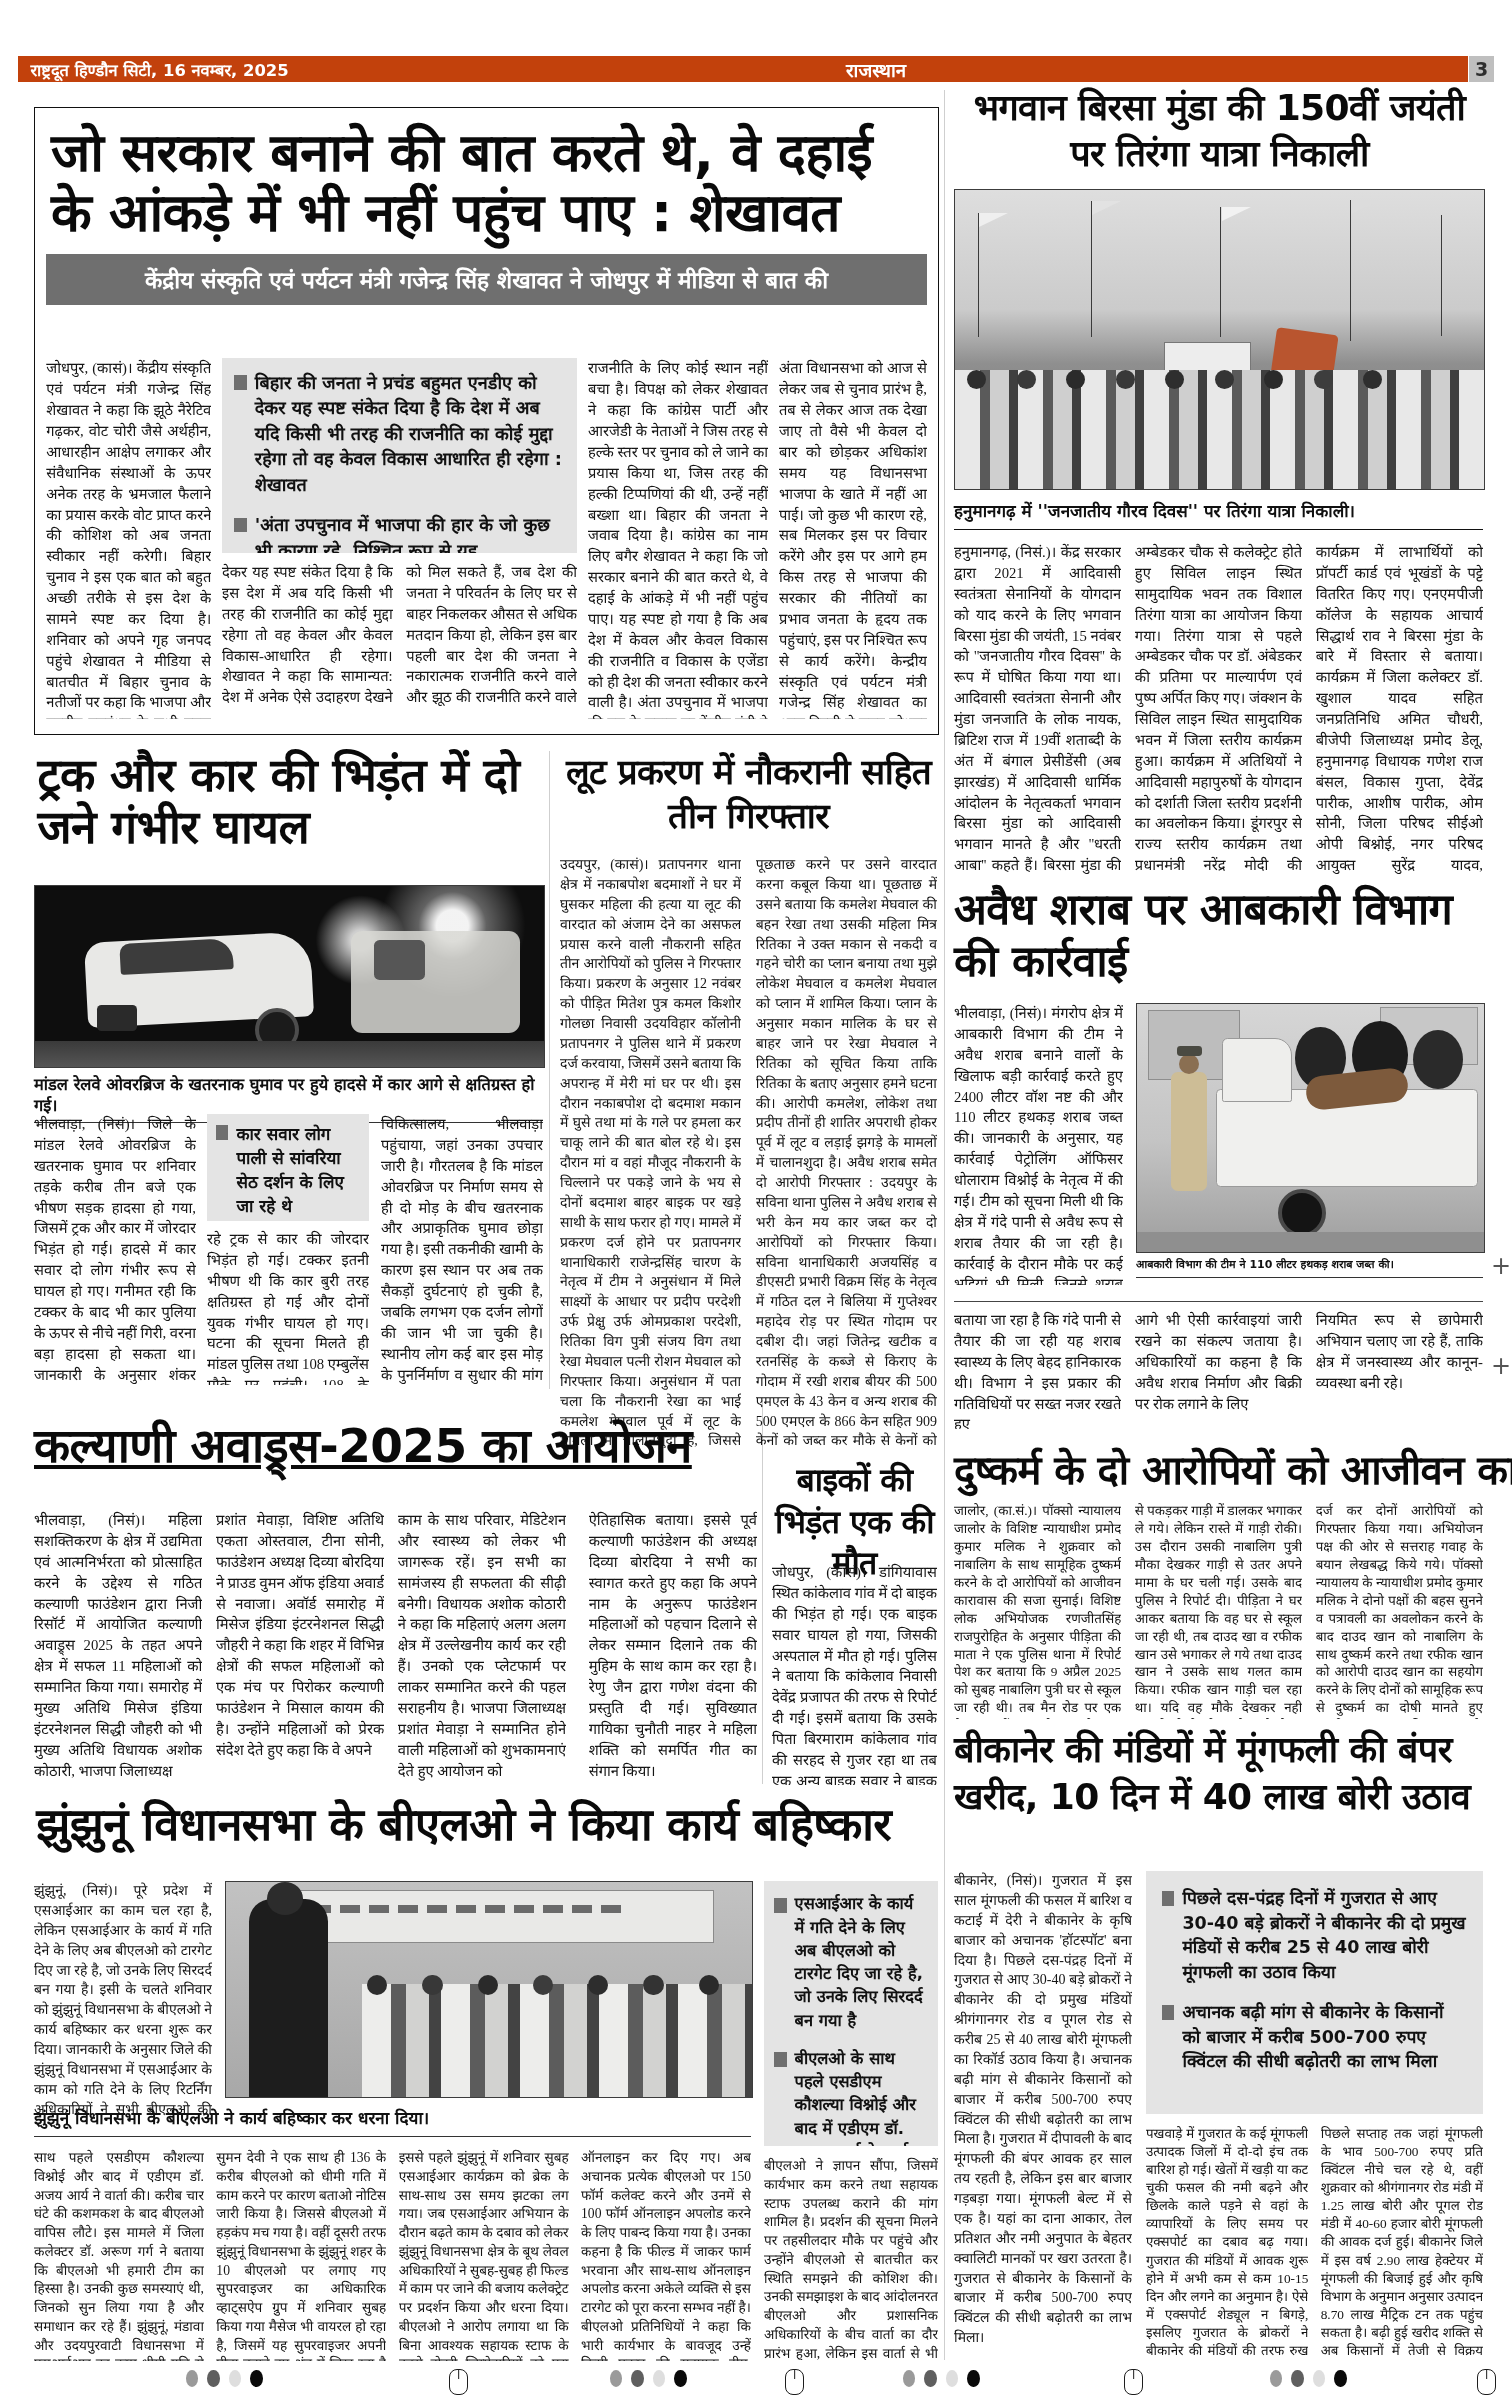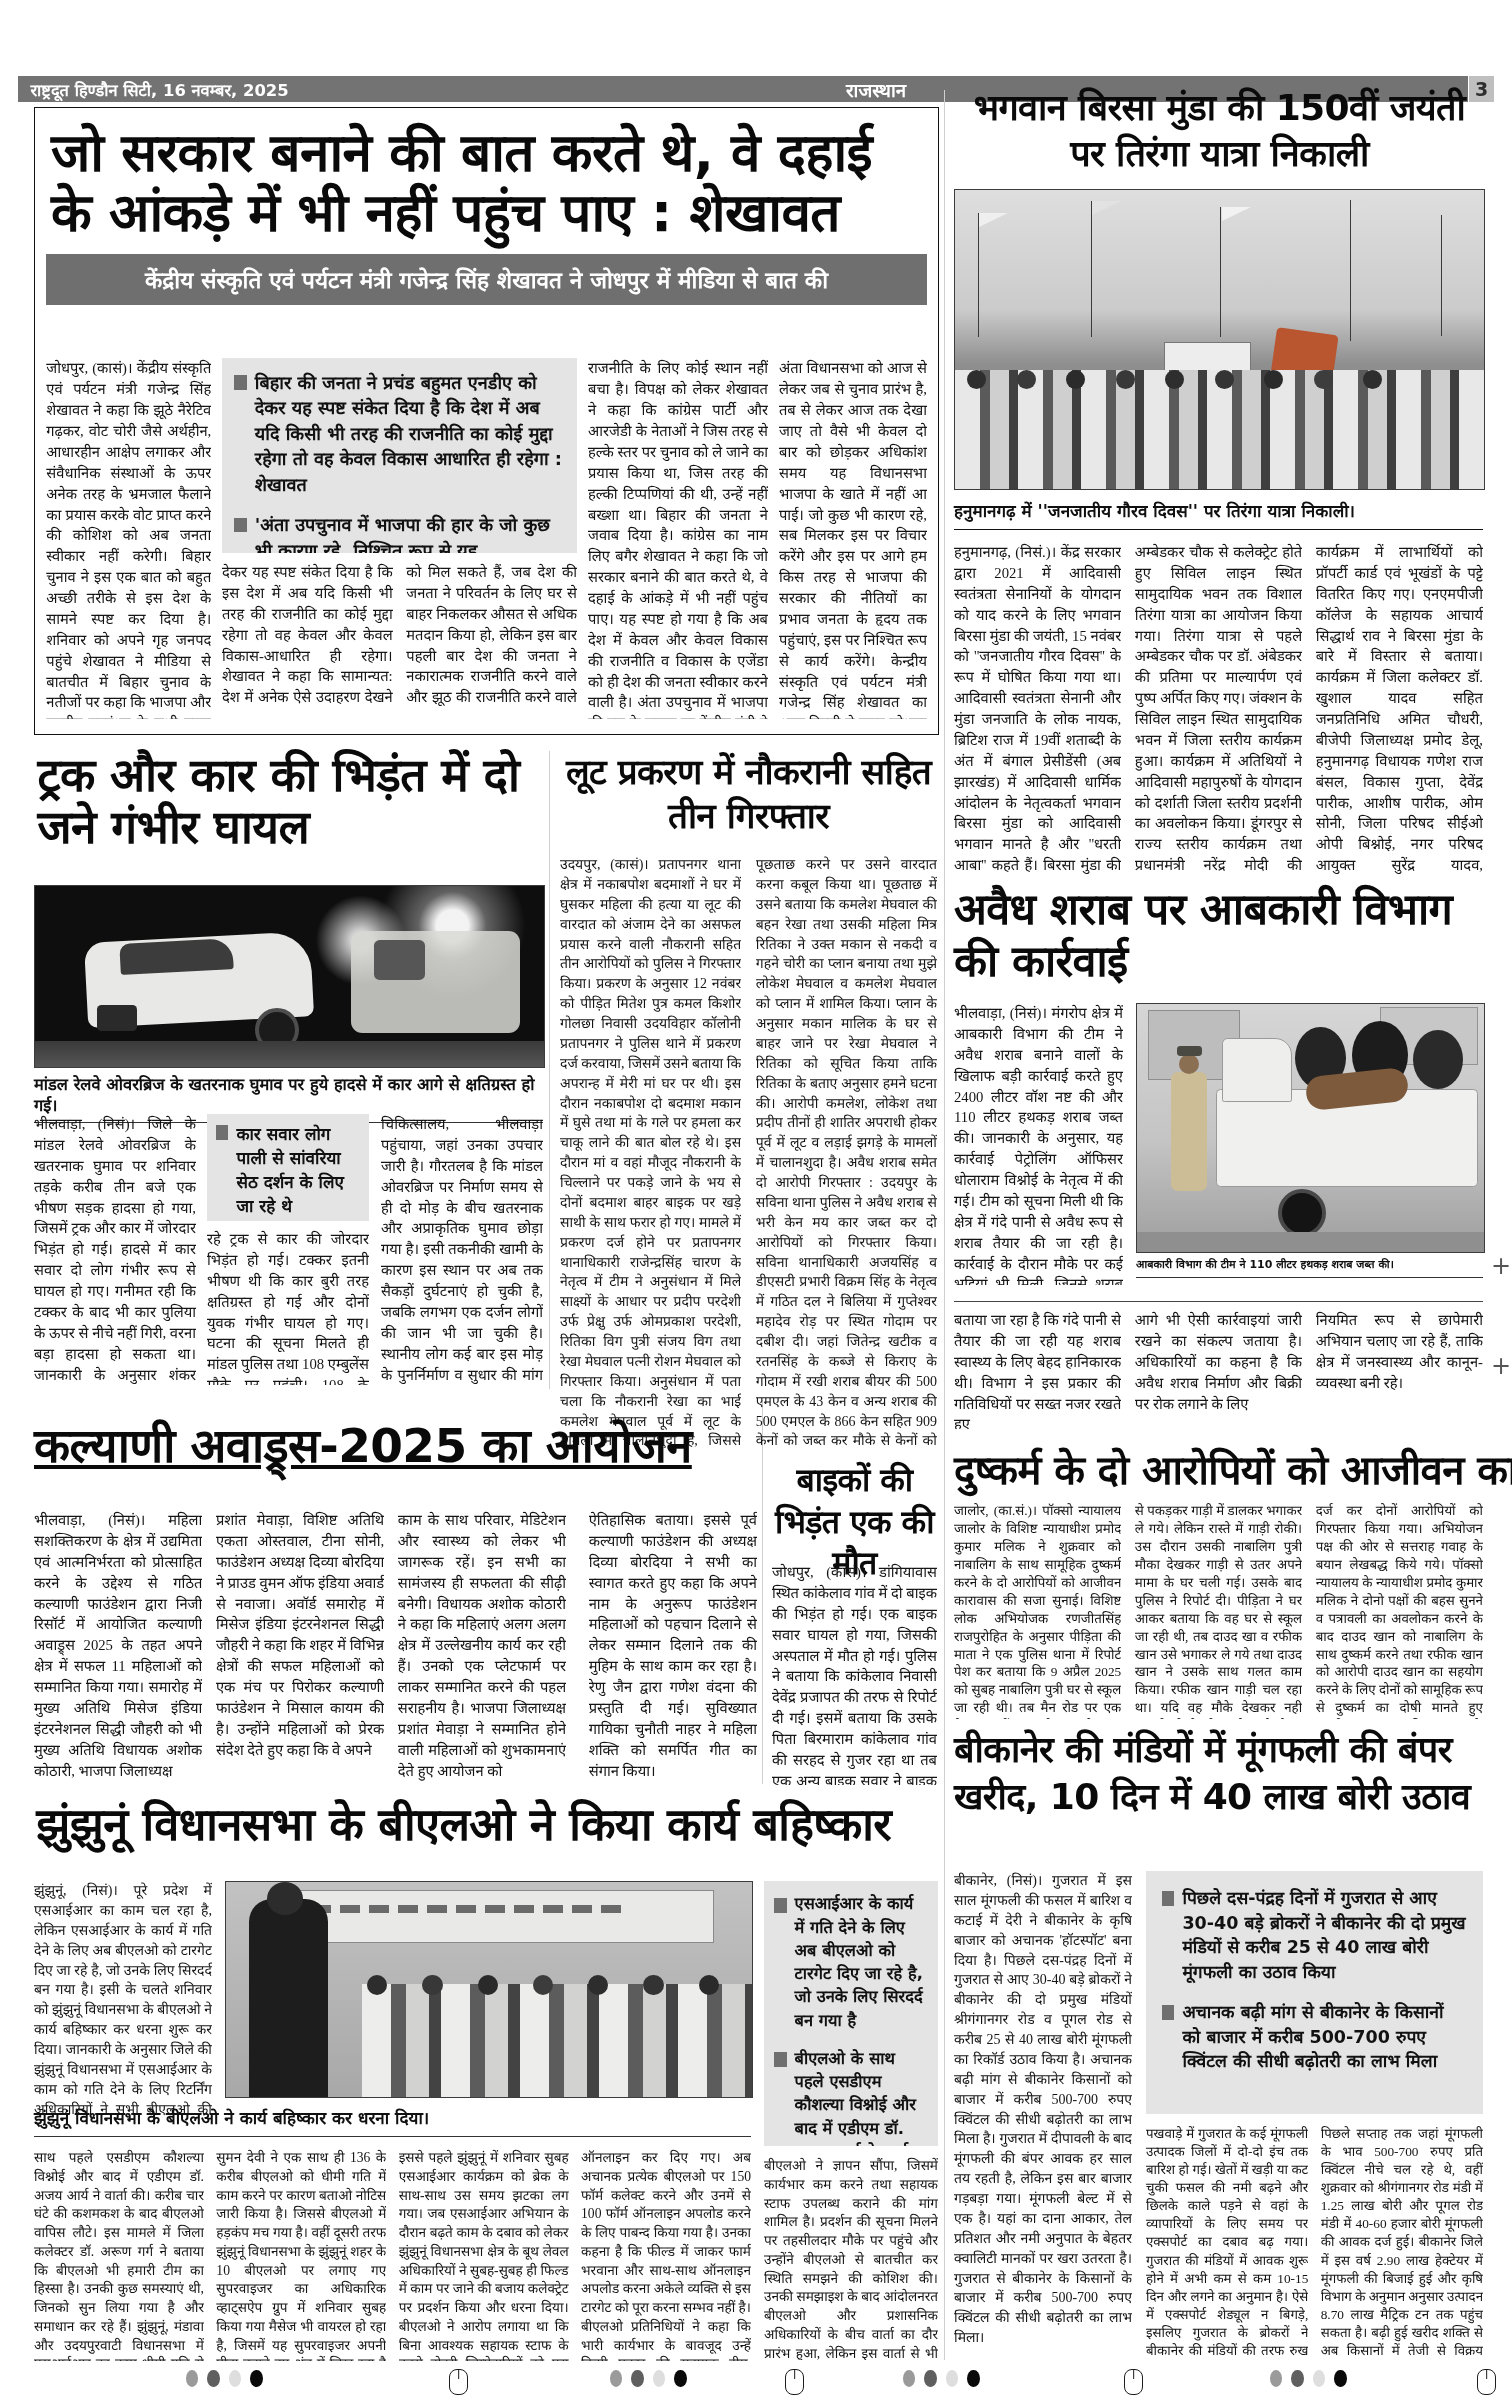--- a/index.html
+++ b/index.html
@@ -23,21 +23,21 @@
   .dot{width:12.4px;height:17px;border-radius:50%;}
   .mouse{position:absolute;width:17px;height:24px;border:1.7px solid #1d1d1d;border-radius:8px;background:#fff;}
   .mouse::before{content:"";position:absolute;left:50%;top:0;width:1.7px;height:9px;background:#1d1d1d;transform:translateX(-50%);}
   .cropmark{position:absolute;font-size:24px;color:#555;font-family:"DejaVu Sans",sans-serif;}
 </style>
 </head>
 <body>
 
 <div class="page">
 
-  <div class="abs" style="left:18px;top:56px;width:1476px;height:26px;background:#737373;display:flex;align-items:center;margin-top:20px;">
+  <div class="abs" style="left:18px;top:56px;width:1476px;height:26px;background:#c2410c;display:flex;align-items:center;">
     <div style="color:#fff;font-family:'DejaVu Sans','Liberation Sans',sans-serif;font-weight:700;font-size:16.4px;padding-left:12.4px;white-space:nowrap;">राष्ट्रदूत हिण्डौन सिटी, 16 नवम्बर, 2025</div>
     <div style="color:#fff;font-family:'DejaVu Sans','Liberation Sans',sans-serif;font-weight:700;font-size:18.6px;flex:1;text-align:center;">राजस्थान</div>
     <div style="width:25px;height:26px;background:#bfbfbf;color:#2e2e2e;font-family:'DejaVu Sans',sans-serif;font-weight:700;font-size:19px;display:flex;align-items:center;justify-content:center;margin-left:4.5px;border-left:1.7px solid #fff;">3</div>
   </div>
 
   <div class="vrule" style="left:944px;top:90px;height:2270px;"></div>
   <div class="vrule" style="left:549px;top:751px;height:638px;"></div>
   <div class="vrule" style="left:762px;top:1400px;height:384px;"></div>
 
   <div class="abs" style="left:34px;top:107px;width:903px;height:626px;border:1.7px solid #111;">

